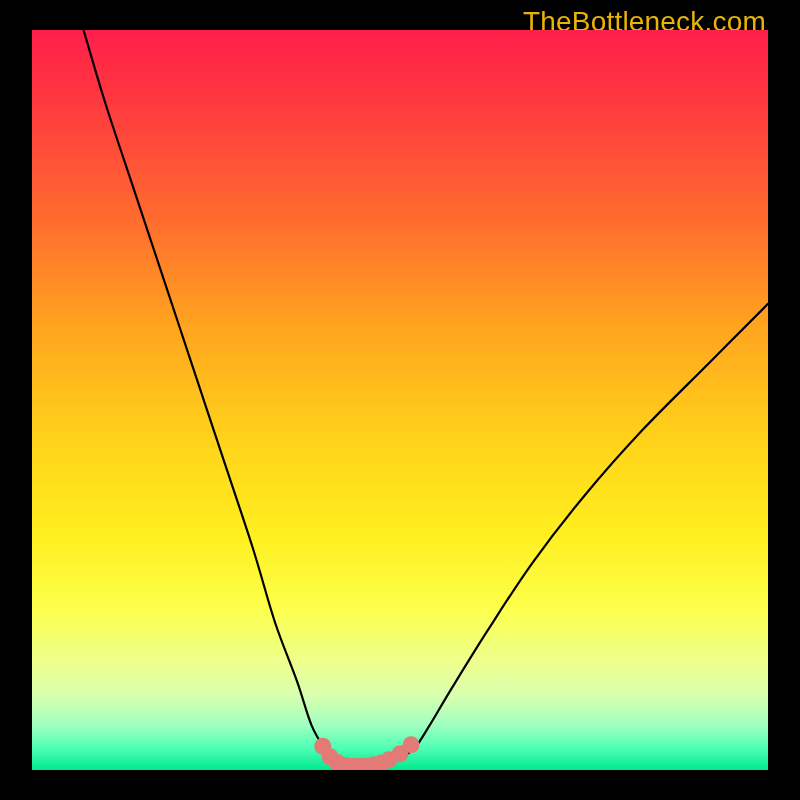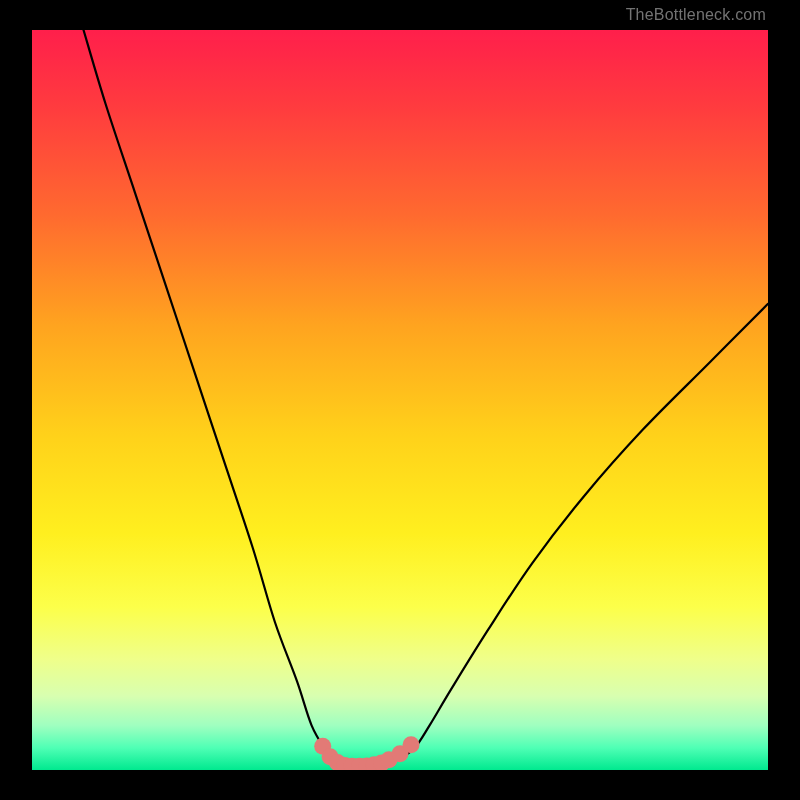--- a/index.html
+++ b/index.html
@@ -39,22 +39,22 @@
       #d8ffb0 90%,
       #9fffc0 94%,
       #4fffb5 97%,
       #00e98f 100%
     );
   }
   .watermark {
     position: absolute;
     top: 6px;
     right: 34px;
-    color: #737373;
-    font-size: 16px;
+    color: #eab308;
+    font-size: 28px;
     font-weight: 500;
     letter-spacing: 0.2px;
   }
   svg.curve {
     position: absolute;
     left: 0;
     top: 0;
     width: 736px;
     height: 740px;
   }

